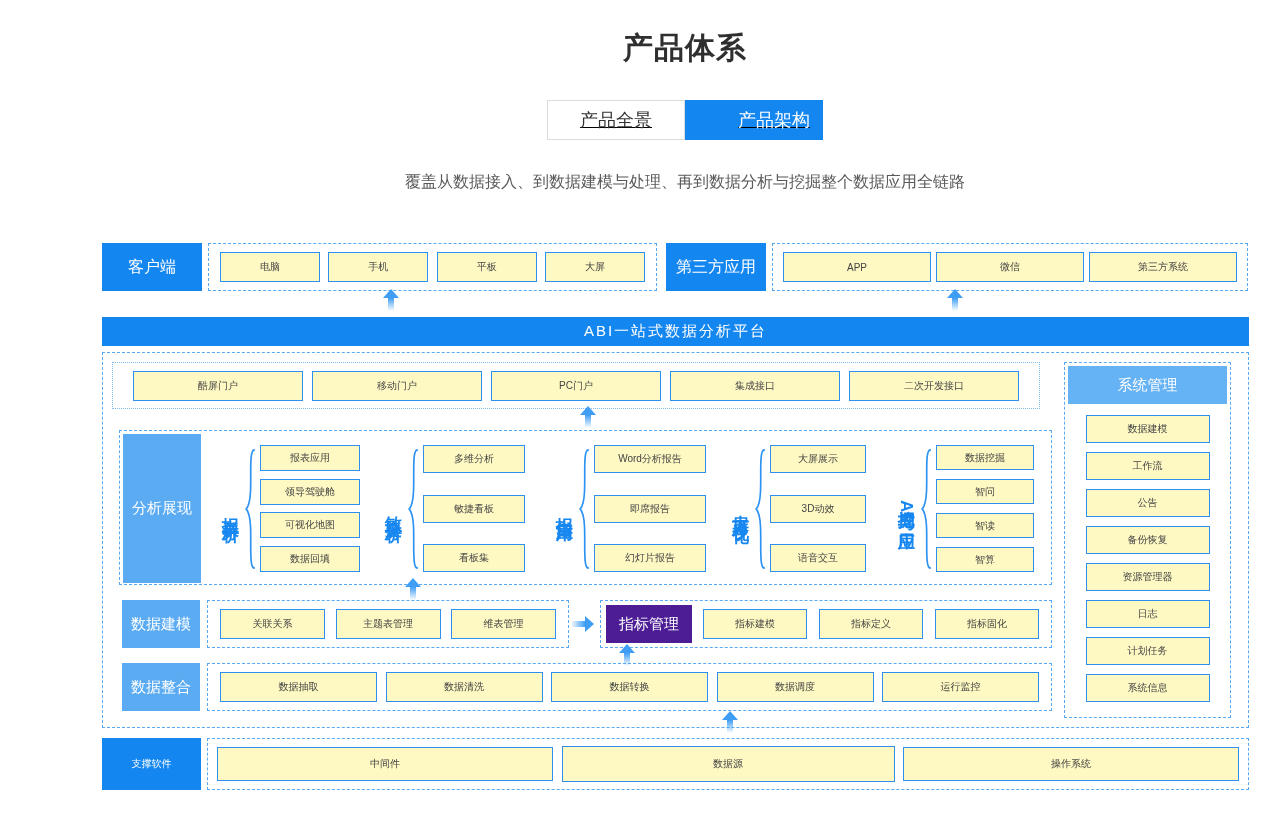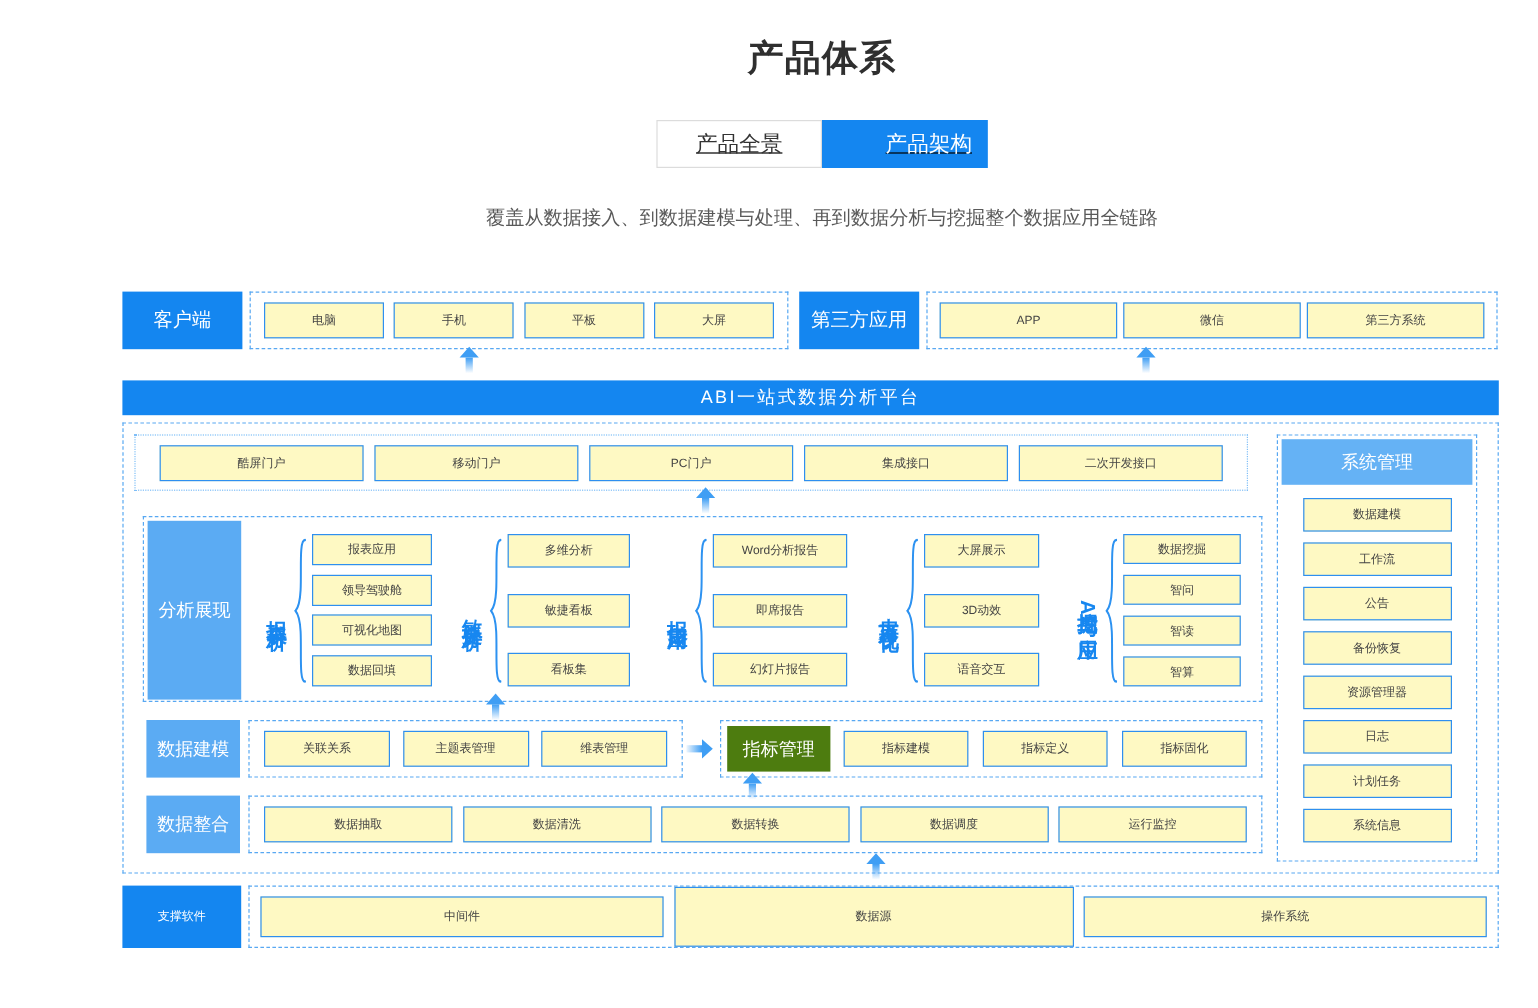--- a/index.html
+++ b/index.html
@@ -193,21 +193,21 @@
       <div class="node" style="width:105px;height:30px">主题表管理</div>
       <div class="node" style="width:105px;height:30px">维表管理</div>
     </div>
 
     <div class="arrow-right" style="left:528px;top:616px">
         <div class="tail"></div>
         <div class="head"></div>
       </div>
 
     <div class="dashed-box row" style="left:556px;top:600px;width:452px;height:48px;padding:0 12px 0 102px">
-      <div class="lite-label" style="left:5px;top:4px;width:86px;height:38px;background:#4d7c0f">指标管理</div>
+      <div class="lite-label" style="left:5px;top:4px;width:86px;height:38px;background:#4c1d95">指标管理</div>
       <div class="node" style="width:104px;height:30px">指标建模</div>
       <div class="node" style="width:104px;height:30px">指标定义</div>
       <div class="node" style="width:104px;height:30px">指标固化</div>
     </div>
 
     <div class="arrow-up" style="left:575px;top:644px">
         <div class="head"></div>
         <div class="tail"></div>
       </div>
 
@@ -235,18 +235,18 @@
     </div>
 
     <div class="arrow-up" style="left:678px;top:711px">
         <div class="head"></div>
         <div class="tail"></div>
       </div>
 
     <div class="solid-label" style="left:58px;top:738px;width:99px;height:52px;font-size:10px">支撑软件</div>
     <div class="dashed-box row" style="left:163px;top:738px;width:1042px;height:52px;padding:0 9px">
       <div class="node" style="width:336px;height:34px">中间件</div>
-      <div class="node" style="width:333px;height:50px">数据源</div>
+      <div class="node" style="width:333px;height:36px">数据源</div>
       <div class="node" style="width:336px;height:34px">操作系统</div>
     </div>
 
   </div>
 </div>
 
 </body></html>

